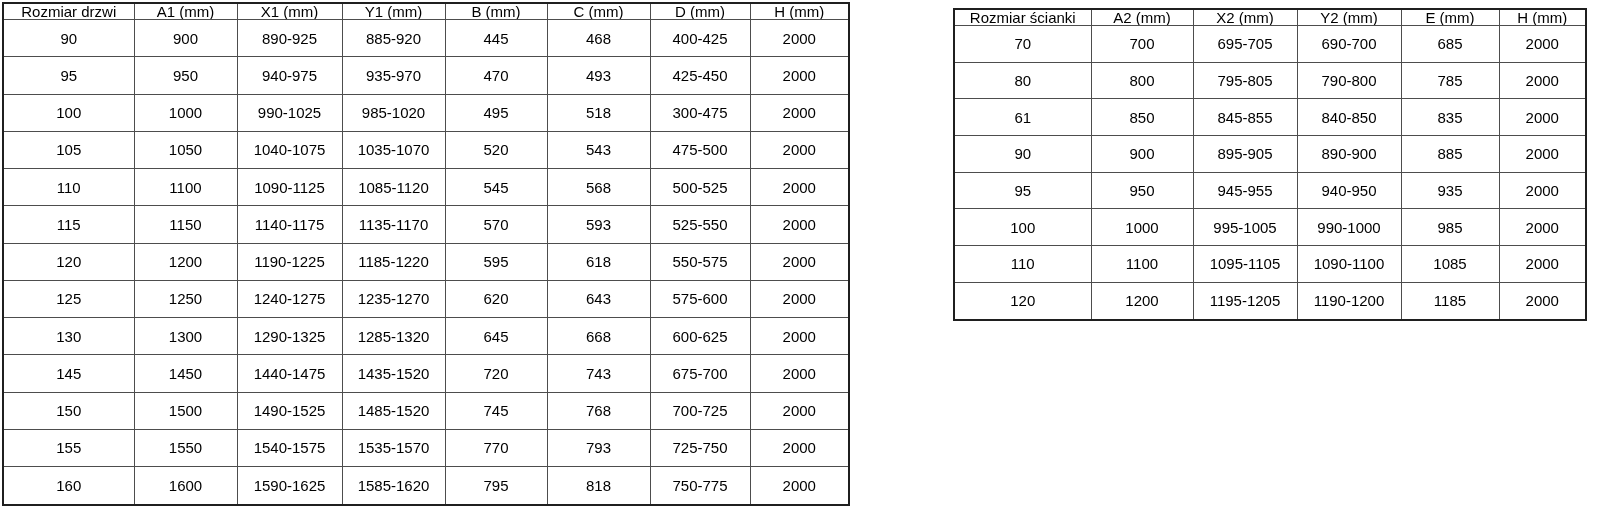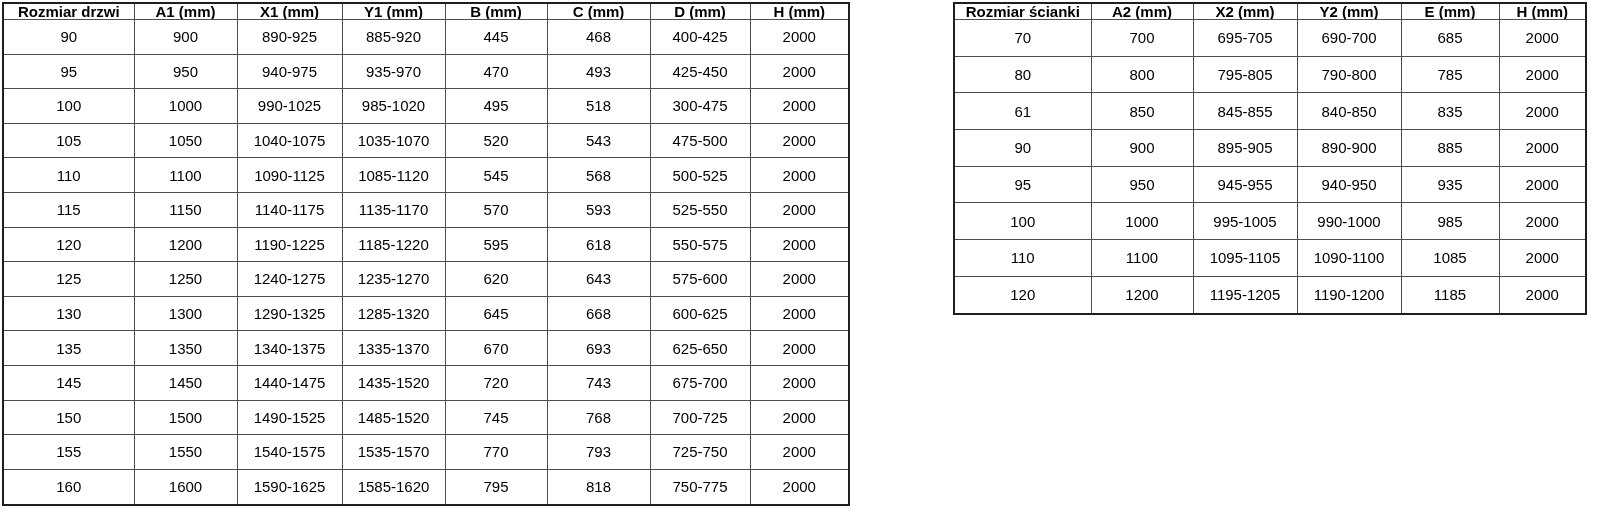--- a/index.html
+++ b/index.html
@@ -27,32 +27,32 @@
     text-align: center;
     vertical-align: middle;
     padding: 0 2px;
     font-size: 15px;
     line-height: 1;
     white-space: nowrap;
     overflow: hidden;
     color: #000000;
   }
   table.spec th {
-    font-weight: bold;
+    font-weight: normal;
     margin-top: 20px;
   }
   #door-table {
     left: 2px;
     top: 2px;
     width: 846px;
     height: 504px;
   }
   #wall-table {
     left: 953px;
-    top: 2px;
+    top: 8px;
     width: 632px;
     height: 313px;
   }
 </style>
 </head>
 <body>
 
 <div class="canvas">
 
   <table class="spec" id="door-table">
@@ -163,30 +163,20 @@
           <td>130</td>
           <td>1300</td>
           <td>1290-1325</td>
           <td>1285-1320</td>
           <td>645</td>
           <td>668</td>
           <td>600-625</td>
           <td>2000</td>
         </tr>
         <tr>
-          <td>135</td>
-          <td>1350</td>
-          <td>1340-1375</td>
-          <td>1335-1370</td>
-          <td>670</td>
-          <td>693</td>
-          <td>625-650</td>
-          <td>2000</td>
-        </tr>
-        <tr>
           <td>145</td>
           <td>1450</td>
           <td>1440-1475</td>
           <td>1435-1520</td>
           <td>720</td>
           <td>743</td>
           <td>675-700</td>
           <td>2000</td>
         </tr>
         <tr>

